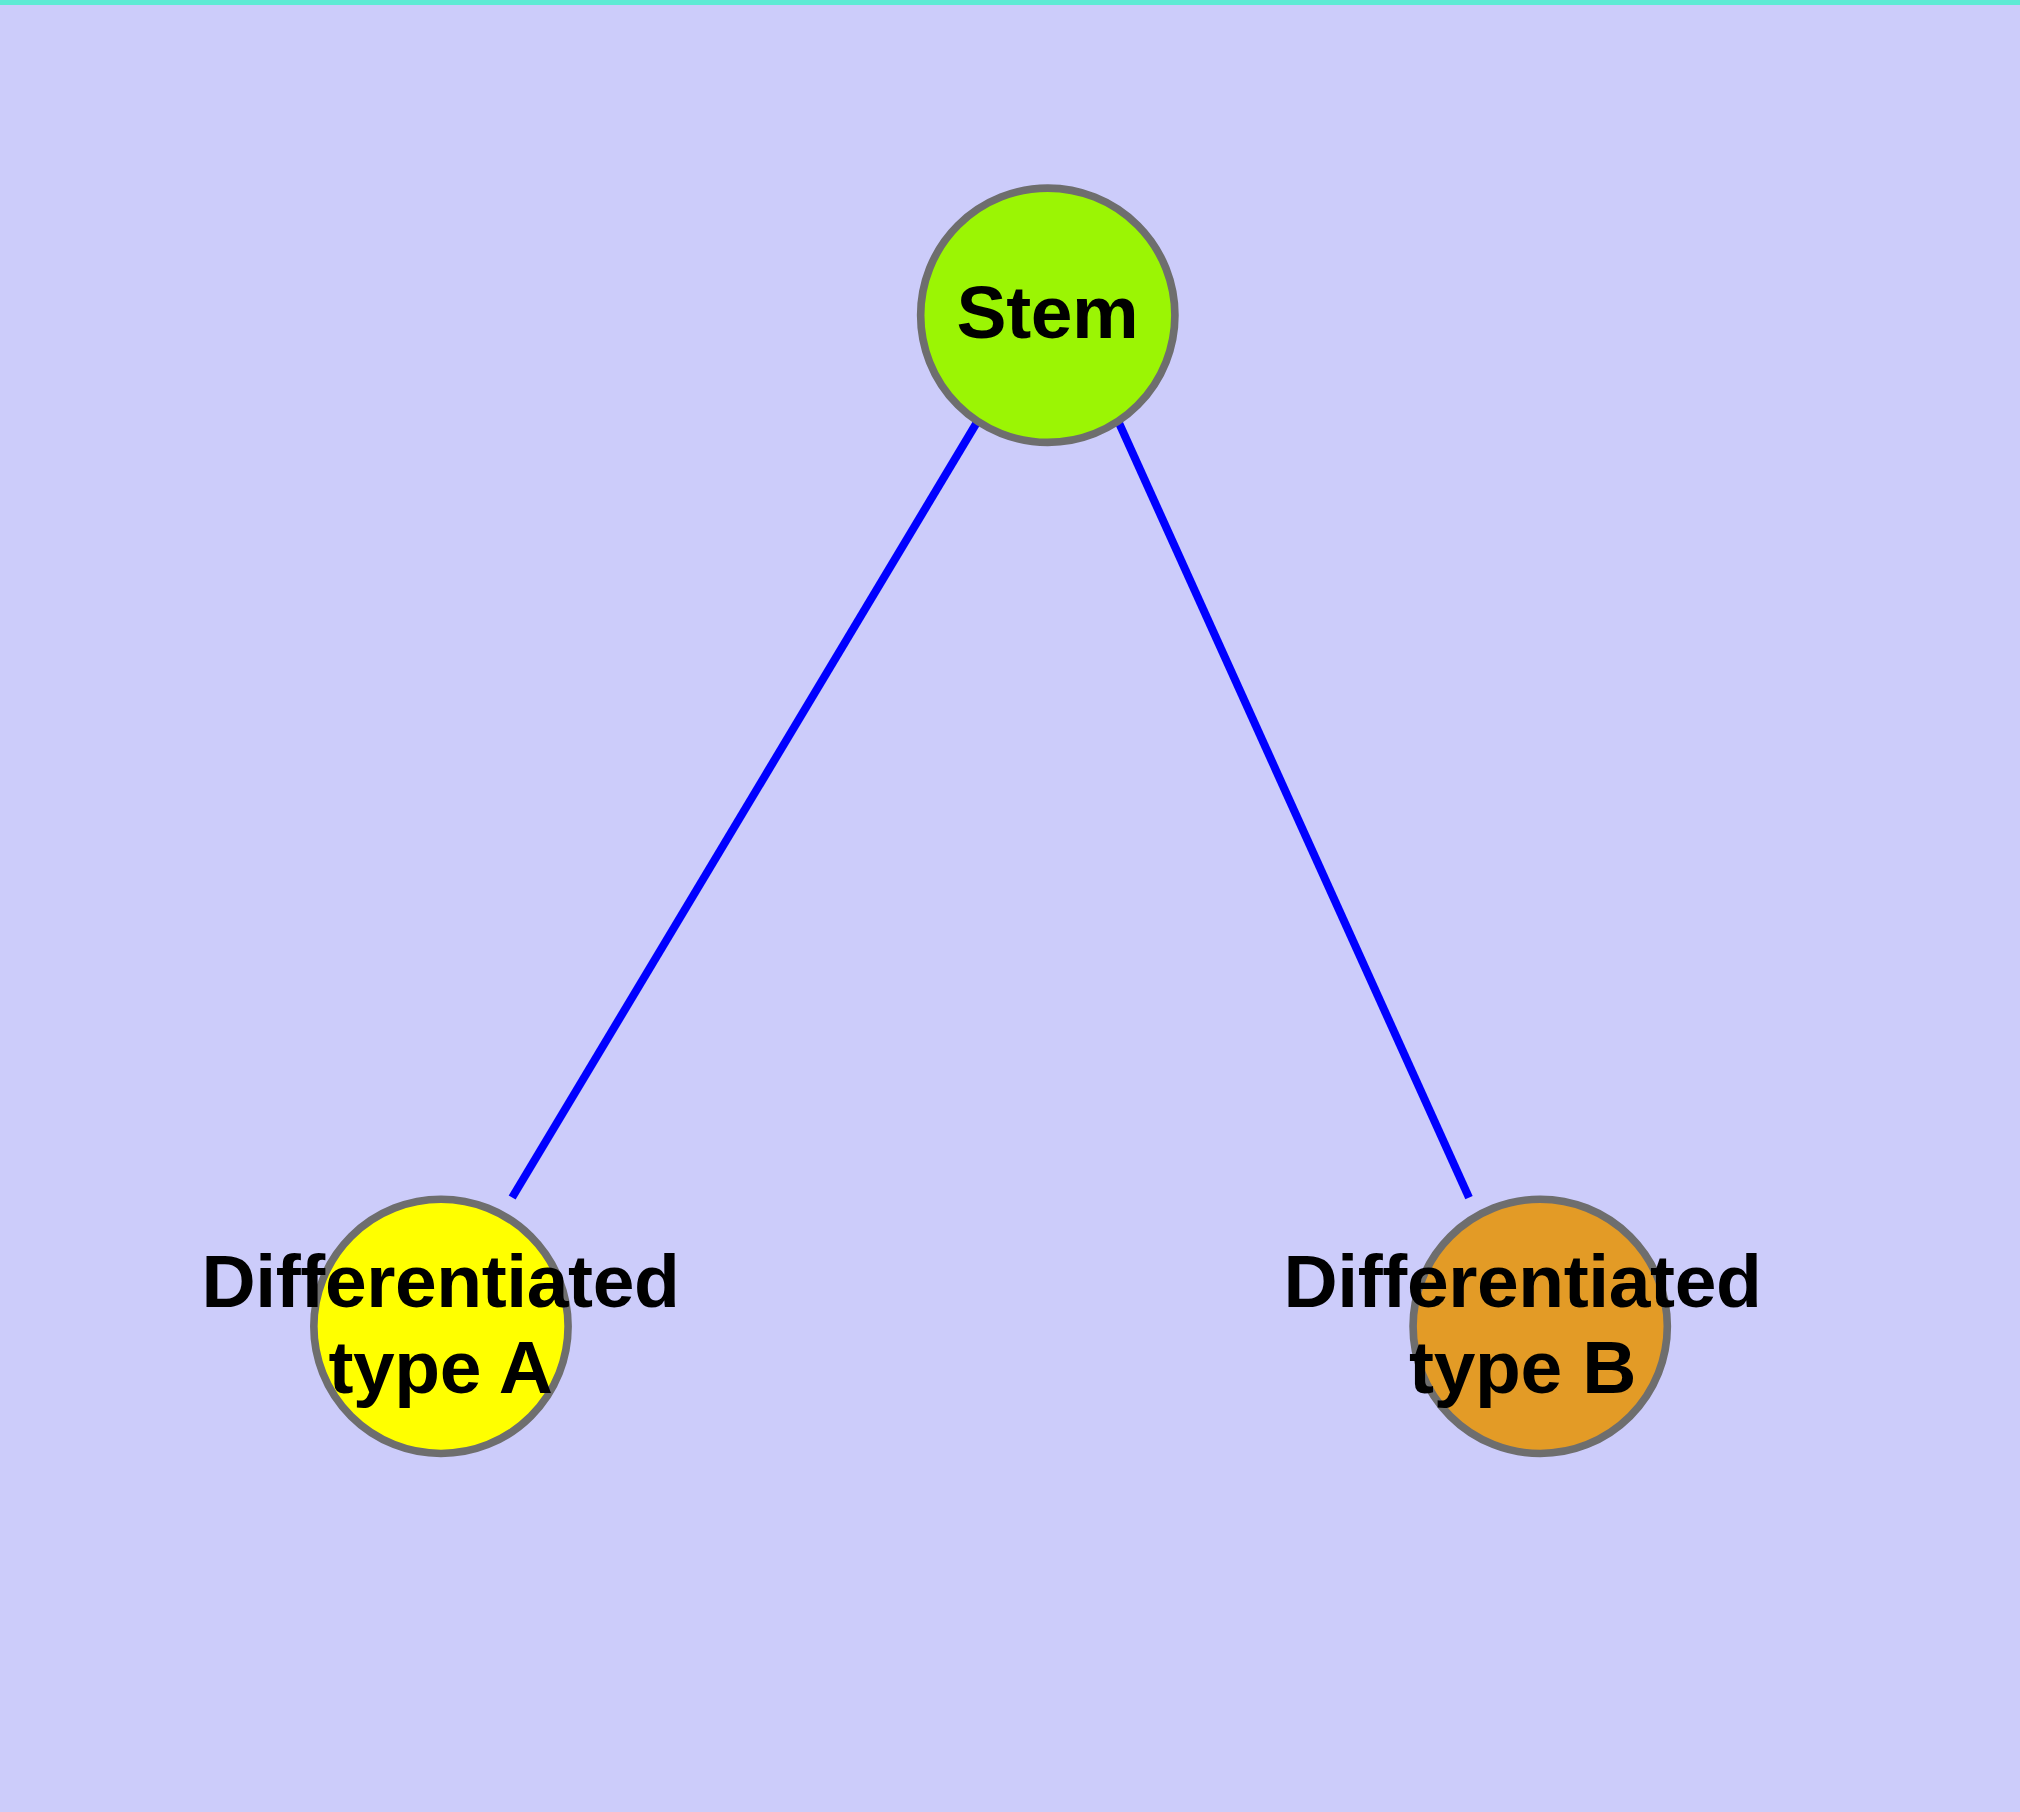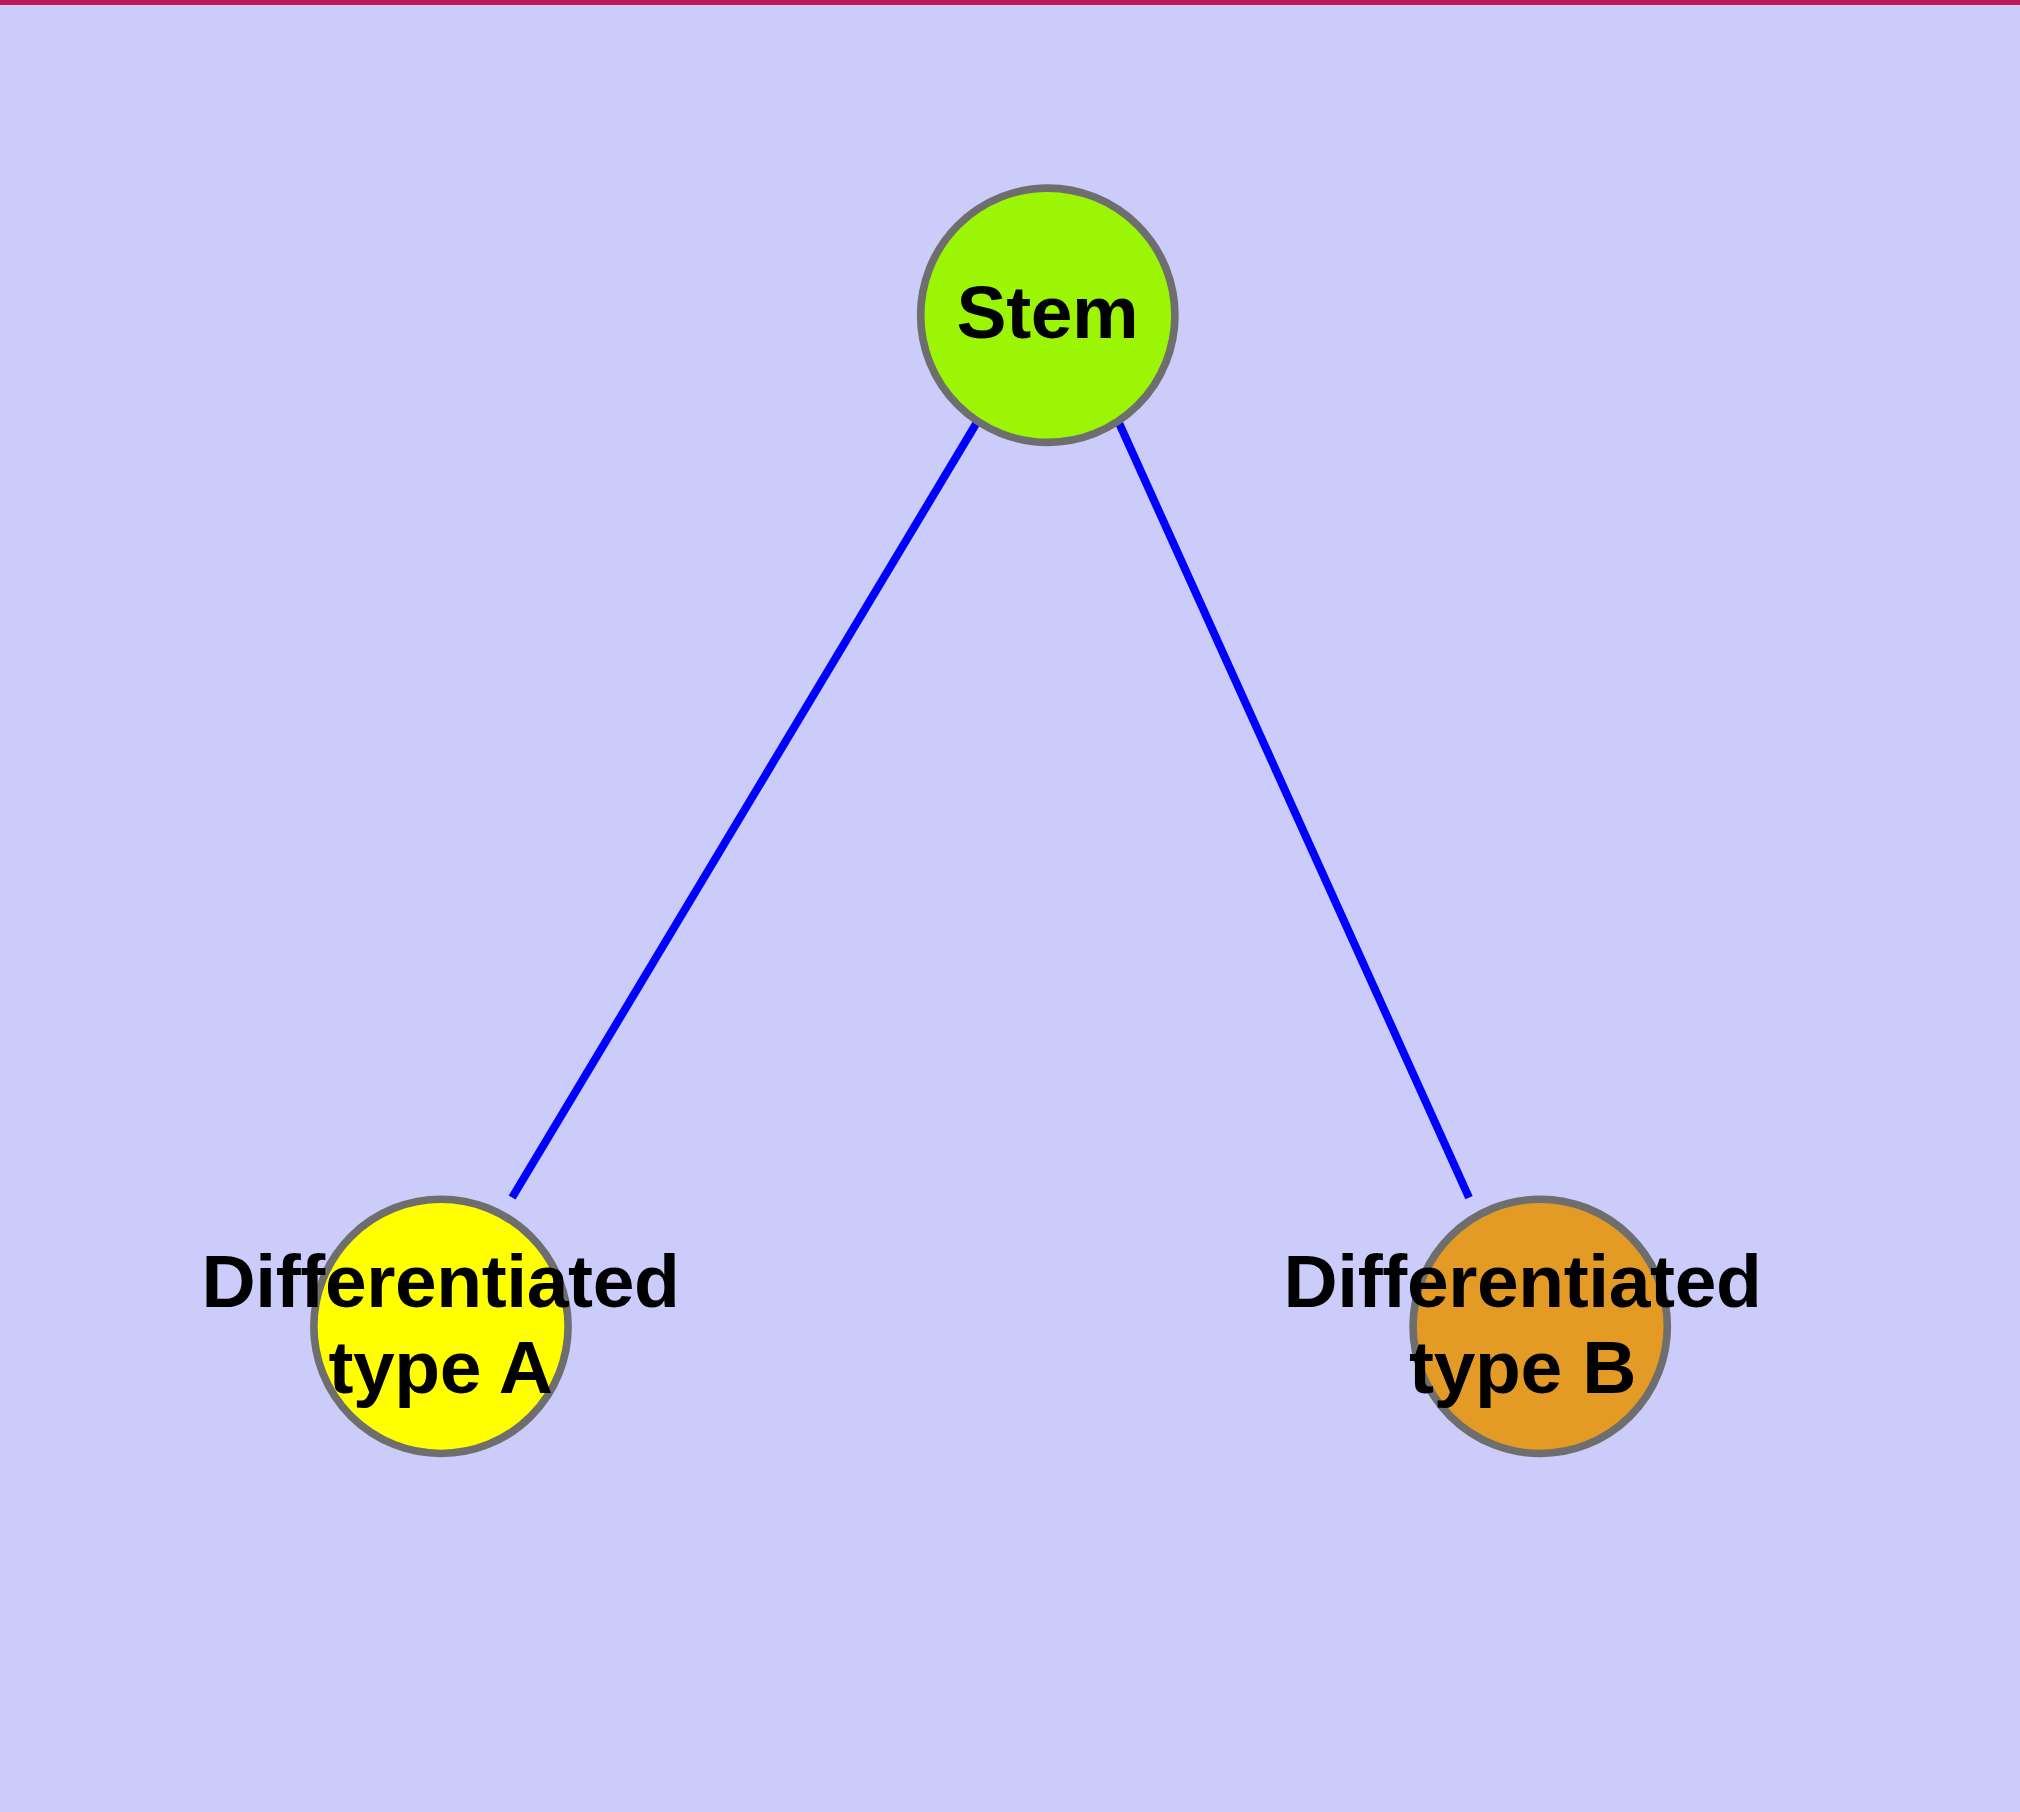--- a/index.html
+++ b/index.html
@@ -5,21 +5,21 @@
 <style>
   html, body {
     margin: 0;
     padding: 0;
     background: #ffffff;
   }
   #canvas {
     position: relative;
     width: 2021px;
     height: 1812px;
-    background: #be185d;
+    background: #5eead4;
     overflow: hidden;
     font-family: "Liberation Sans", sans-serif;
   }
   #plot-background {
     position: absolute;
     left: 0;
     top: 5.1px;
     width: 2021px;
     height: 1807px;
     background: #ccccfa;

